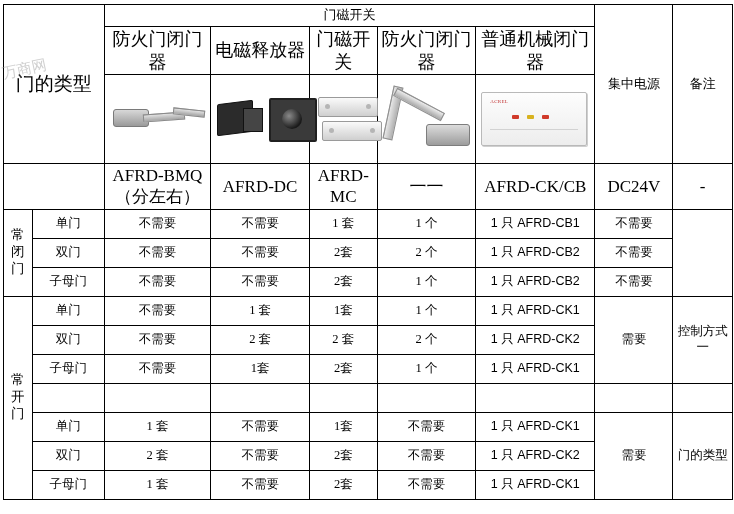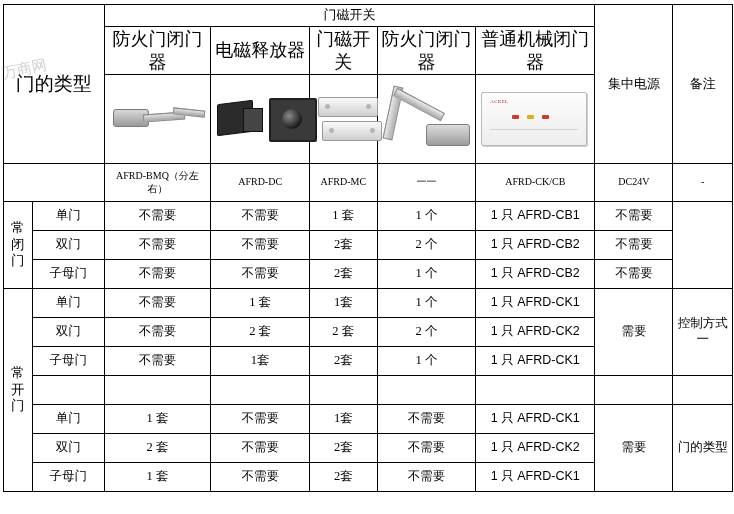--- a/index.html
+++ b/index.html
@@ -42,21 +42,21 @@
   .hdr-name {
     height: 26px;
     font-size: 18px;
   }
   .hdr-img {
     height: 88px;
     padding: 0;
   }
   .hdr-model {
     height: 38px;
-    font-size: 10px;
+    font-size: 17px;
   }
   .row-data td {
     height: 26px;
   }
   .doortype-cell {
     font-size: 19px;
   }
   .vert {
     width: 26px;
     font-size: 13.5px;

